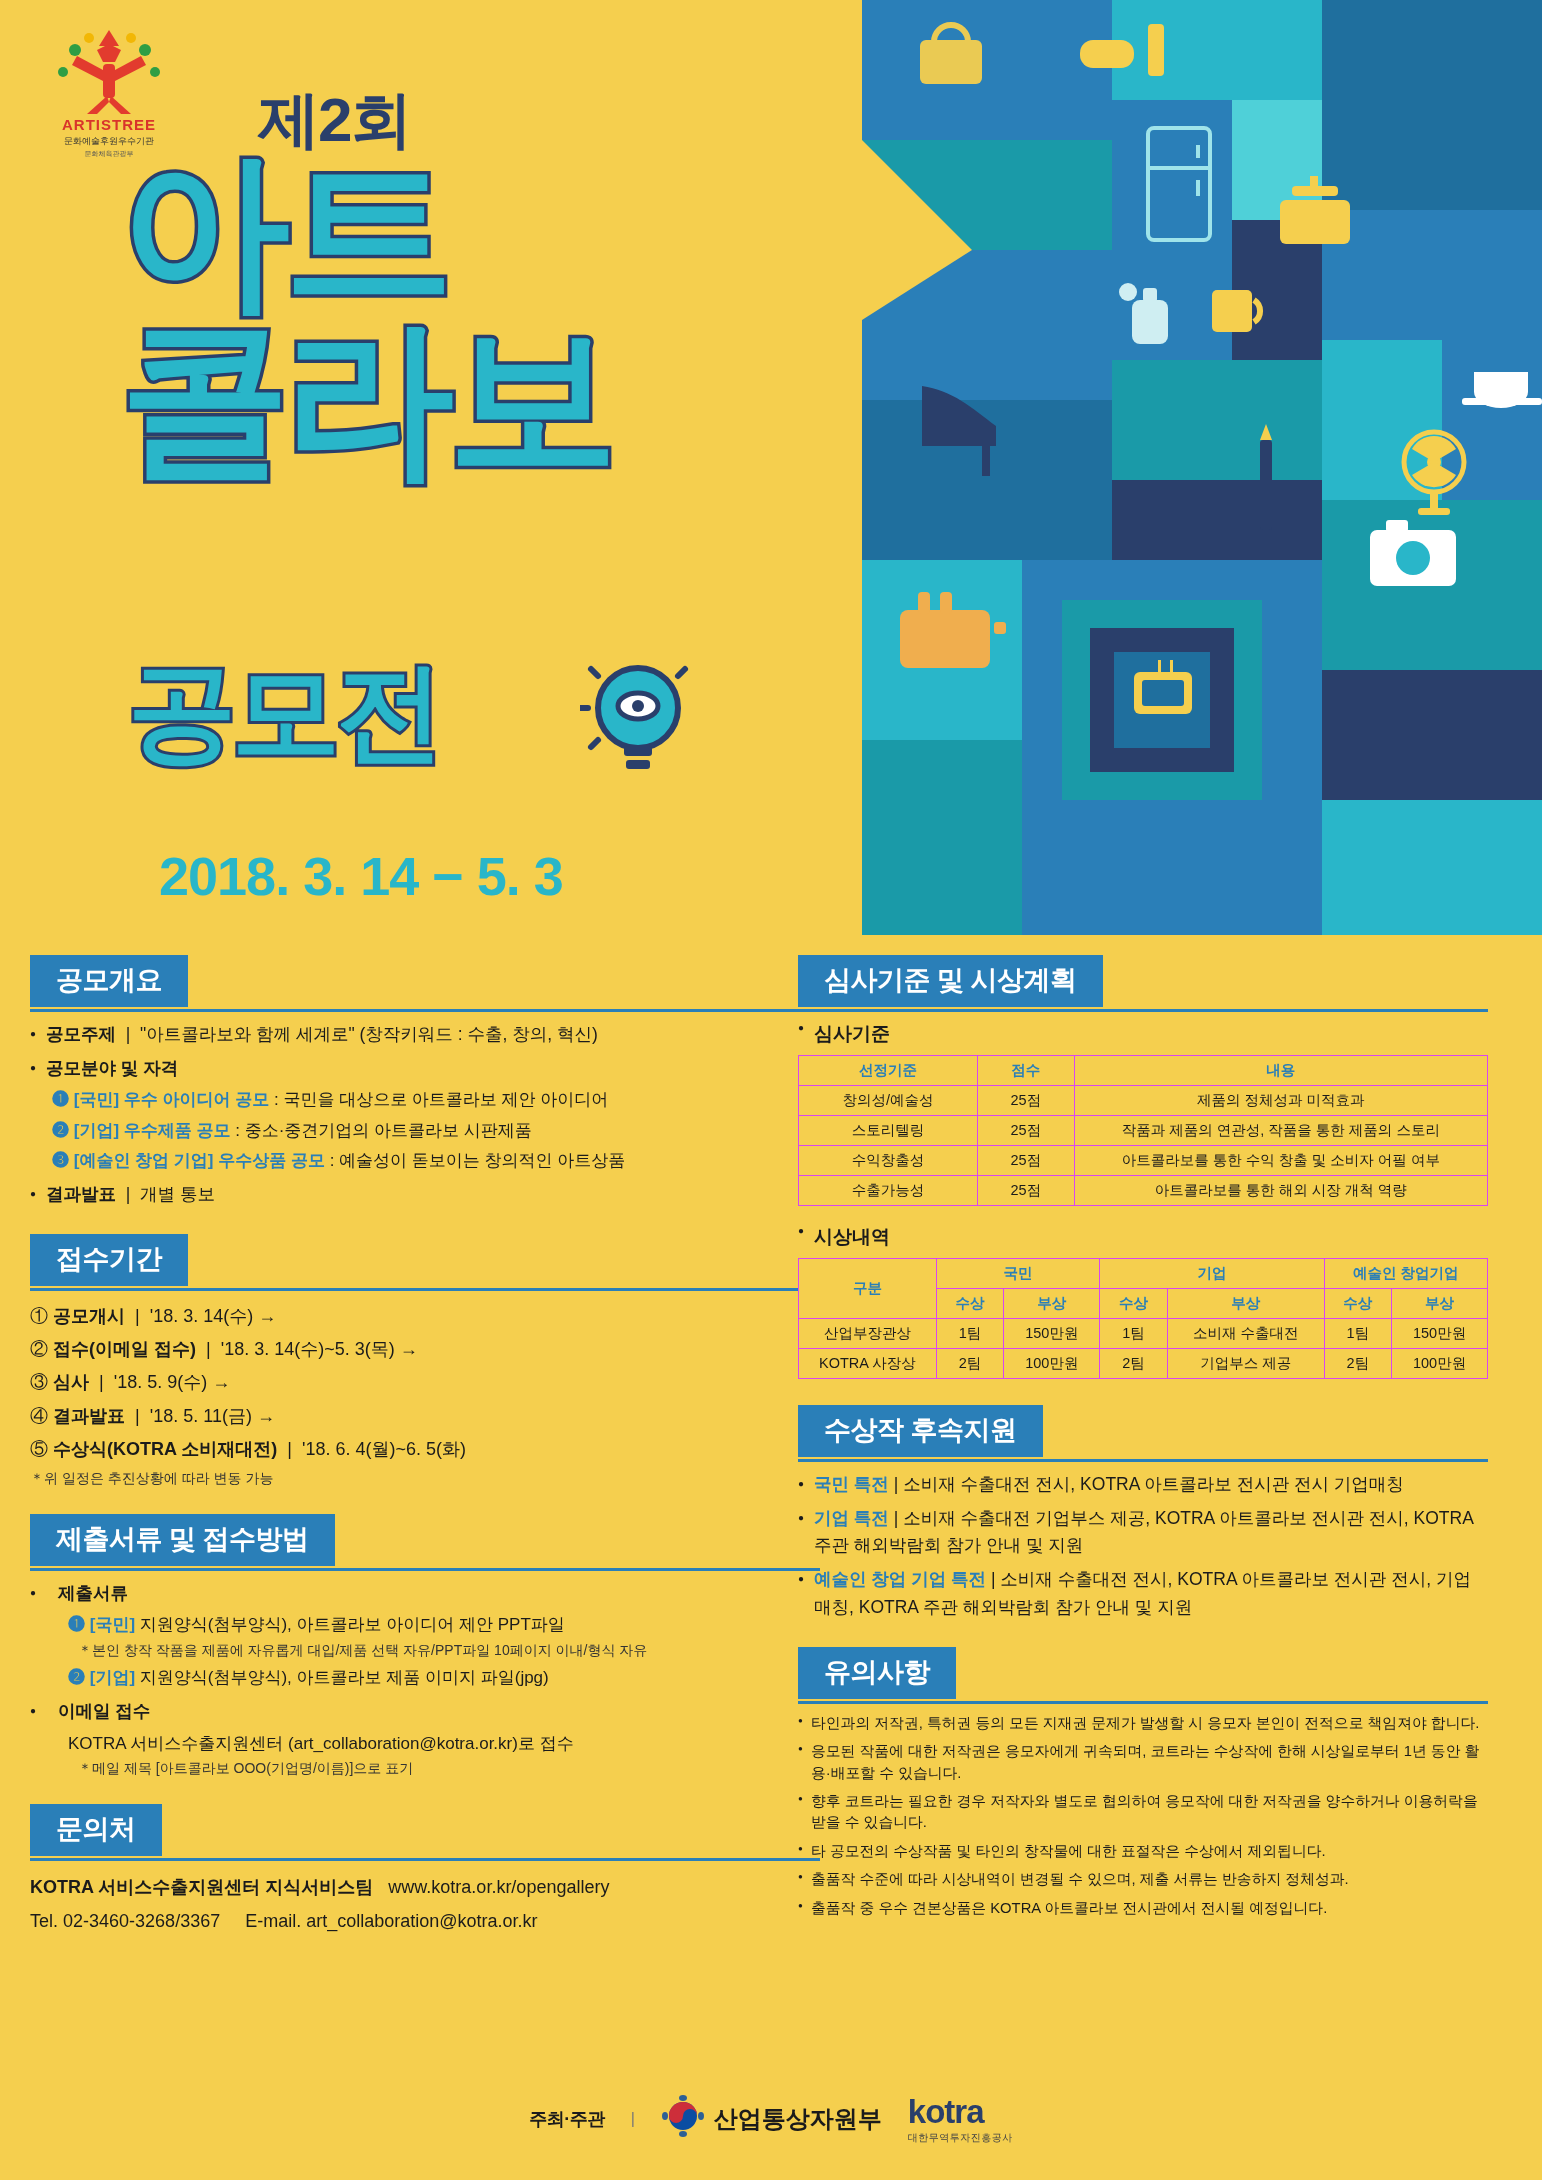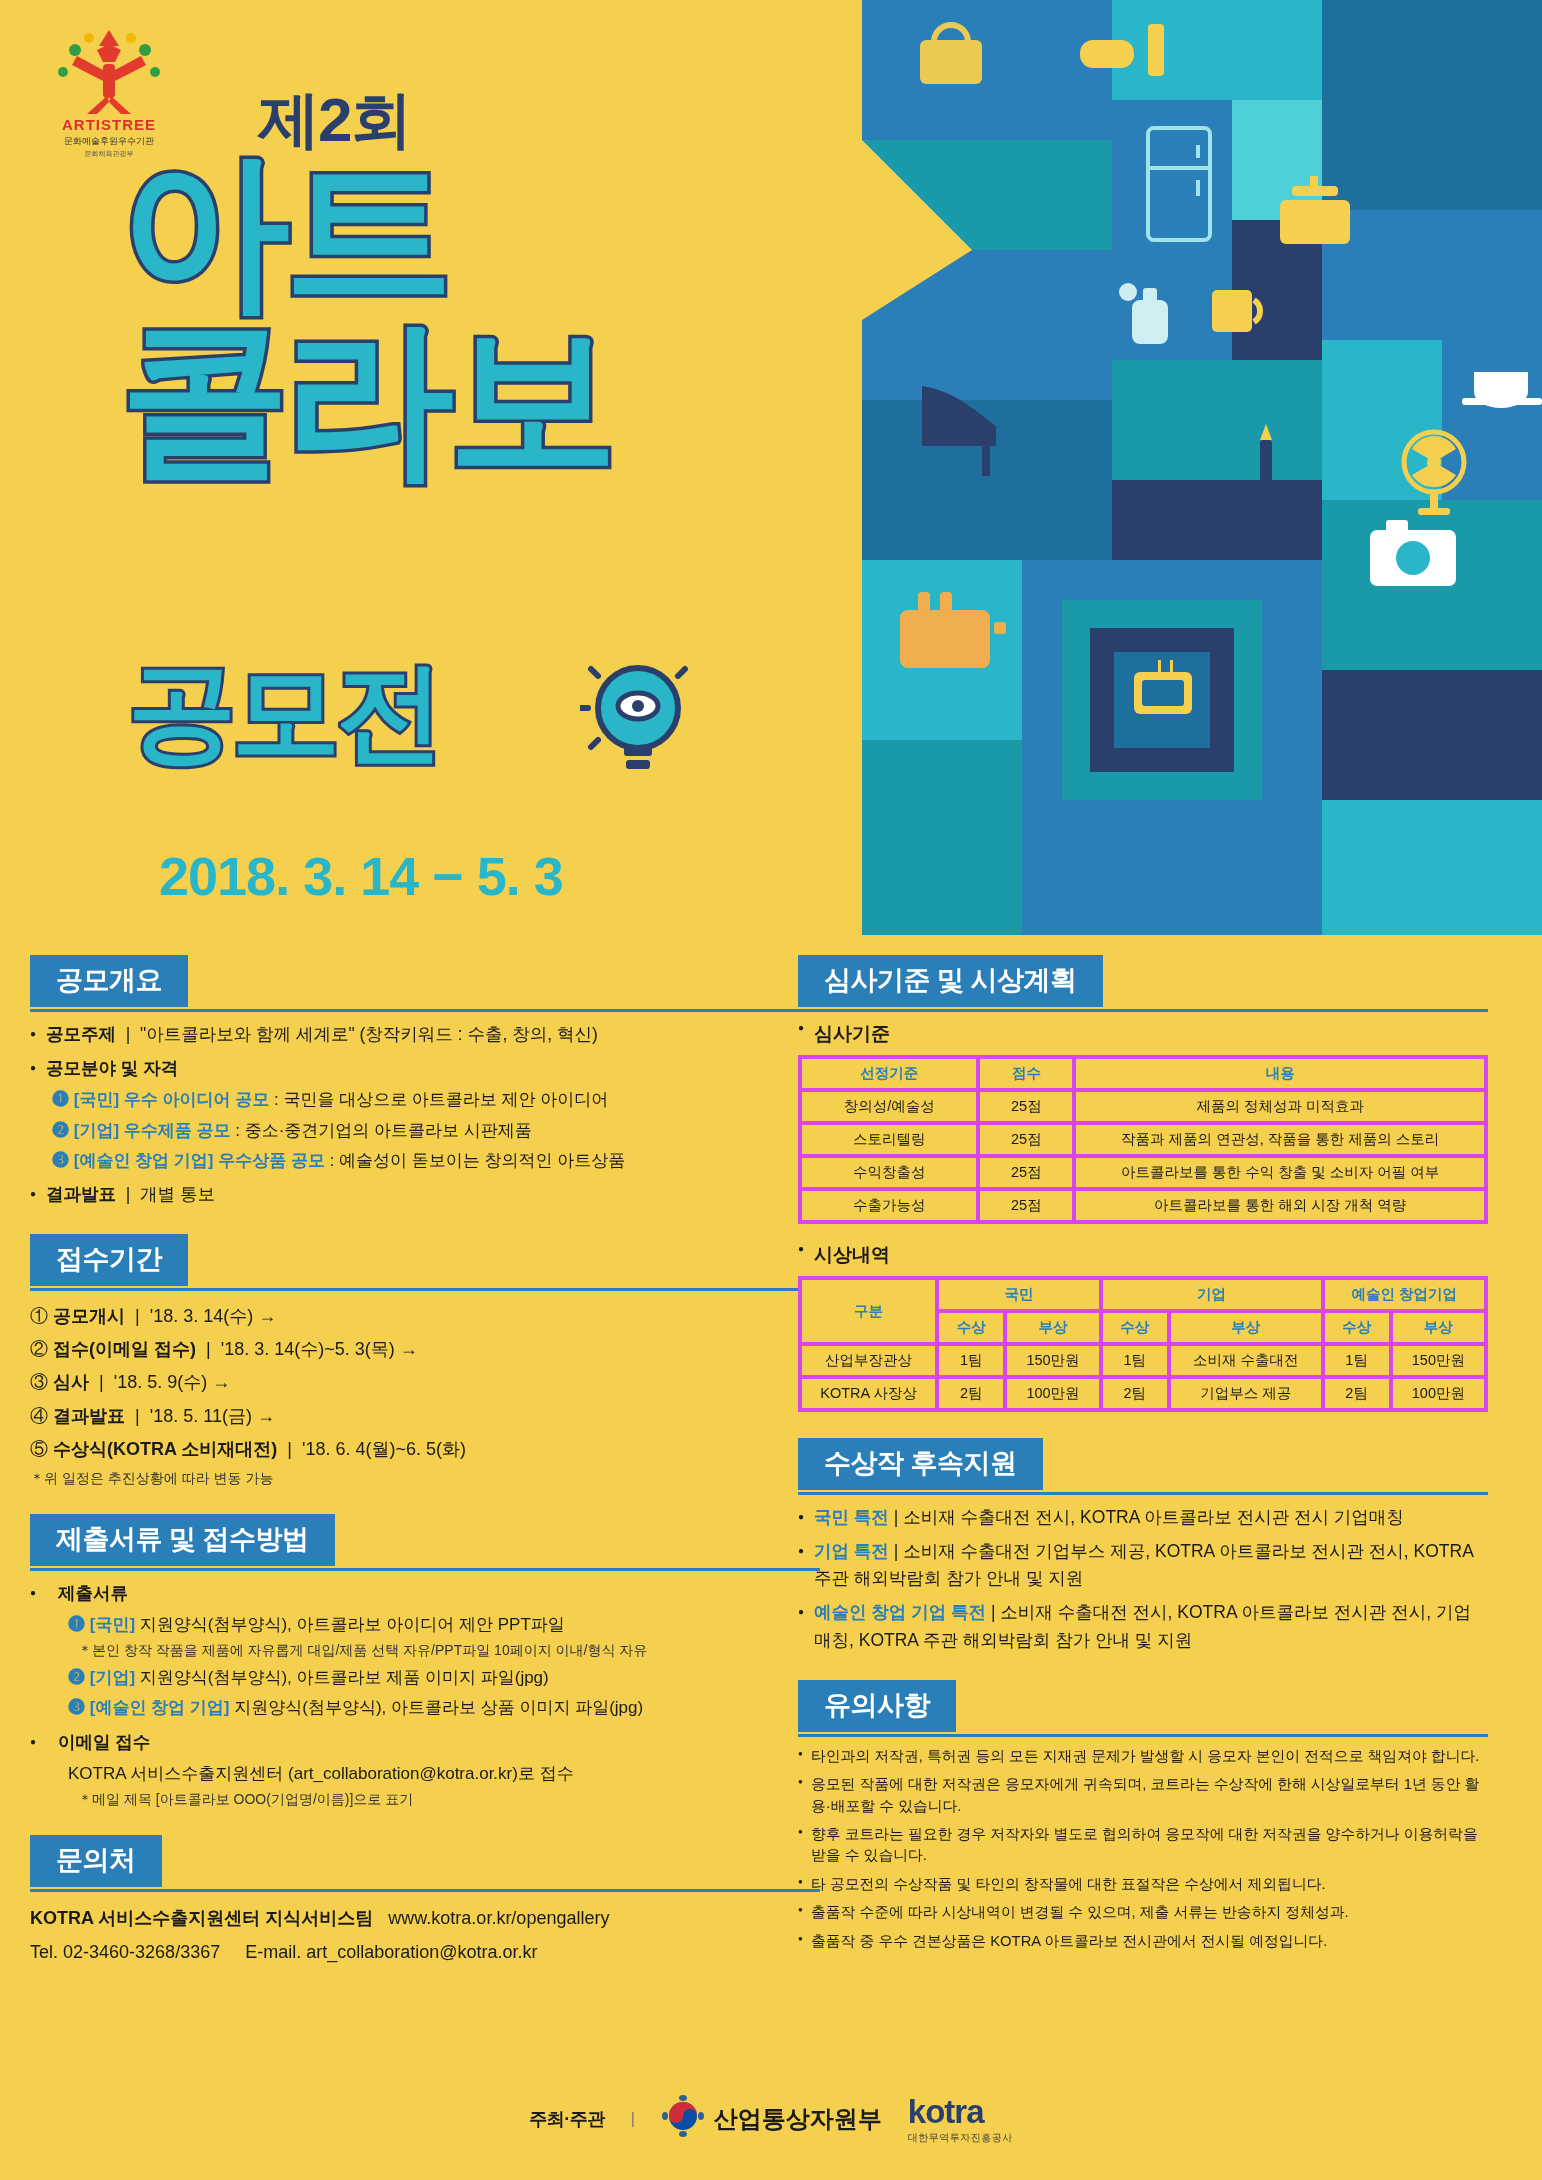--- a/index.html
+++ b/index.html
@@ -69,21 +69,21 @@
   .sub { font-size: 17px; line-height: 1.5; margin-top: 5px; padding-left: 22px; }
   .num { color:#2a7fb8; font-weight:bold; }
   .blue { color:#2a7fb8; font-weight: bold; }
   .note { font-size: 14px; color:#333; margin-top: 4px; padding-left: 22px;}
 
   .plain { font-size: 18px; line-height: 1.85; }
   .plain .row { white-space: nowrap; }
 
   
   table { border-collapse: collapse; width: 100%; font-size: 14.5px; }
-  th, td { border: 4px solid #d946ef; padding: 5px 14px; text-align: center; }
+  th, td { border: 1px solid #d946ef; padding: 5px 14px; text-align: center; }
   th { color:#2a7fb8; font-weight: bold; background: #f5cf4e; }
   td { background: #f5cf4e; }
 
   .mini-h { font-size: 19px; font-weight: bold; margin: 8px 0 8px 0; position: relative; padding-left:16px;}
   .mini-h:before { content:"●"; position:absolute; left:0; top:1px; font-size: 10px; }
 
   .notice li { font-size: 14.8px; line-height: 1.45; position: relative; padding-left: 13px; margin-bottom: 7px;}
   .notice li:before { content:"●"; position:absolute; left:0; top:0; font-size: 8px; line-height:2.1;}
 
   
@@ -351,24 +351,20 @@
     </ul>
     <div class="sub" style="padding-left:38px">
       <span class="num">❶</span>
       <span class="blue">[국민]</span><span> 지원양식(첨부양식), 아트콜라보 아이디어 제안 PPT파일</span>
     </div>
     <div class="note" style="padding-left:48px">＊본인 창작 작품을 제품에 자유롭게 대입/제품 선택 자유/PPT파일 10페이지 이내/형식 자유</div>
     <div class="sub" style="padding-left:38px">
       <span class="num">❷</span>
       <span class="blue">[기업]</span><span> 지원양식(첨부양식), 아트콜라보 제품 이미지 파일(jpg)</span>
     </div>
-    <div class="sub" style="padding-left:38px">
-      <span class="num">❸</span>
-      <span class="blue">[예술인 창업 기업]</span><span> 지원양식(첨부양식), 아트콜라보 상품 이미지 파일(jpg)</span>
-    </div>
     <ul>
       <li class="li" style="padding-left:28px;margin-top:8px">
         <b>이메일 접수</b>
       </li>
     </ul>
     <div class="sub" style="padding-left:38px">KOTRA 서비스수출지원센터 (art_collaboration@kotra.or.kr)로 접수</div>
     <div class="note" style="padding-left:48px">＊메일 제목 [아트콜라보 OOO(기업명/이름)]으로 표기</div>
   </div>
 
   <div class="block">

